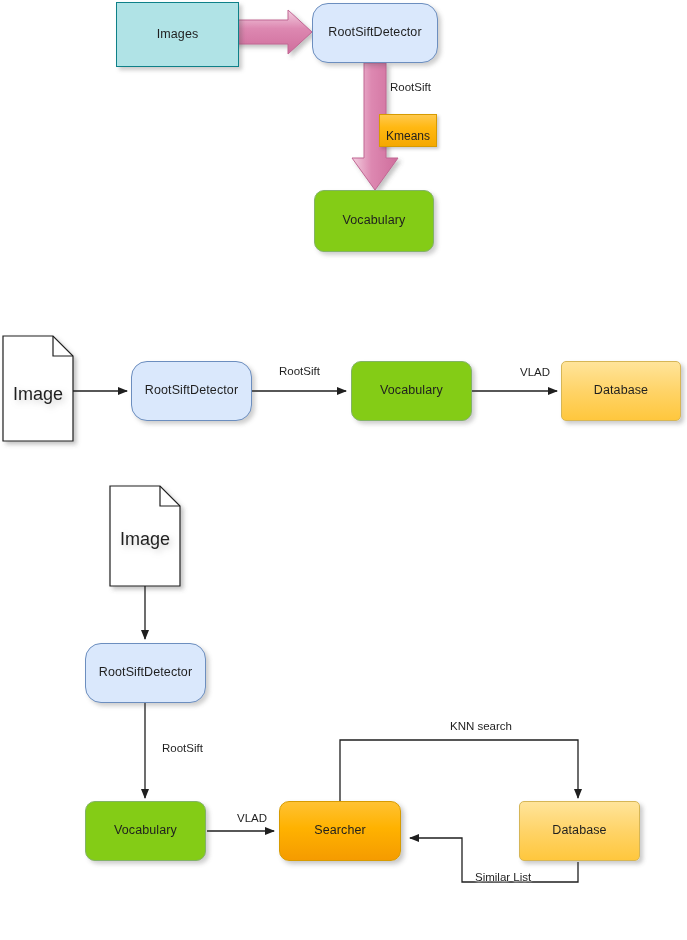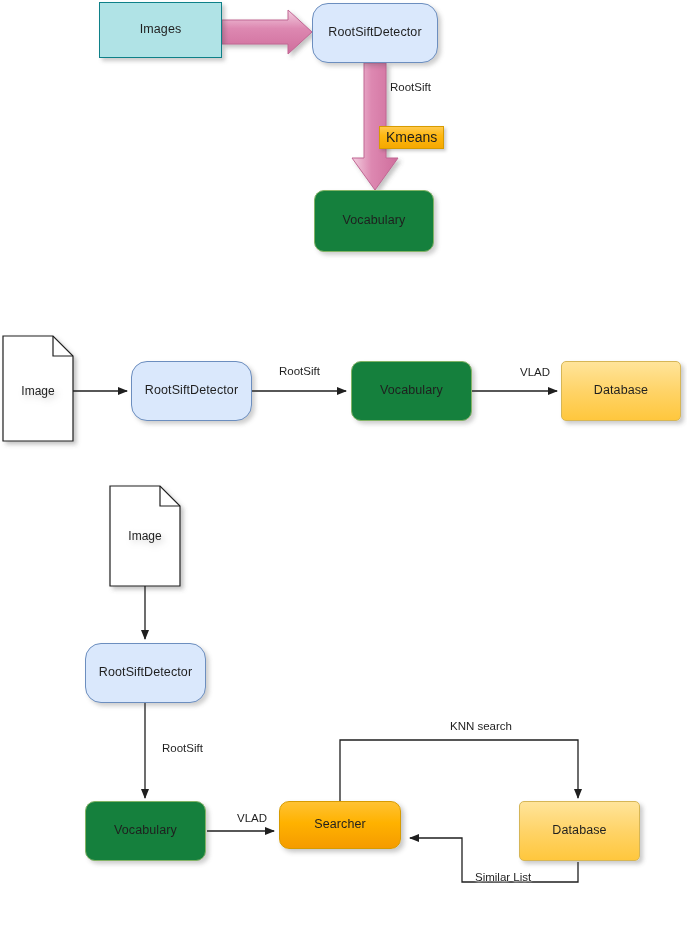--- a/index.html
+++ b/index.html
@@ -40,21 +40,21 @@
     border-radius: 0px;
     box-shadow: 3px 3px 4px rgba(80,80,80,0.30);
   }
   .skin-blue {
     background: #dae8fc;
     border: 1.2px solid #6c8ebf;
     border-radius: 16px;
     box-shadow: 3px 3px 4px rgba(80,80,80,0.28);
   }
   .skin-green {
-    background: #15803d;
+    background: #84cc16;
     border: 1.2px solid #82b366;
     border-radius: 10px;
     box-shadow: 3px 3px 4px rgba(80,80,80,0.28);
   }
   .skin-amber {
     background: linear-gradient(180deg, #ffe49a 0%, #ffd366 52%, #ffc73d 100%);
     border: 1.2px solid #d6b656;
     border-radius: 5px;
     box-shadow: 3px 3px 4px rgba(80,80,80,0.30);
   }
@@ -69,46 +69,45 @@
     position: absolute;
     z-index: 5;
     filter: drop-shadow(3px 3px 3px rgba(90,90,90,0.30));
   }
   .doc .doc-label {
     position: absolute;
     left: 0;
     width: 100%;
     text-align: center;
     color: #1f1f1f;
-    font-size: 12px;
+    font-size: 18px;
     font-family: "Liberation Sans", sans-serif;
   }
   
   .edge-label {
     position: absolute;
     color: #1f1f1f;
     font-size: 11.5px;
     font-family: "Liberation Sans", sans-serif;
     white-space: nowrap;
     z-index: 8;
     text-shadow: 0 0 3px #fff, 0 0 3px #fff, 0 0 2px #fff;
     padding-left: 10px;
   }
   .badge {
     position: absolute;
     z-index: 9;
     background: linear-gradient(180deg, #ffc94d 0%, #ffb812 40%, #f5a800 100%);
     border: 1px solid #d79b00;
     color: #1f1f1f;
-    font-size: 14px;
-    font-family: "Liberation Sans", sans-serif;
-    padding: 2px 6px 3px 6px;
+    font-size: 12px;
+    font-family: "Liberation Sans", sans-serif;
+    padding: 14px 6px 3px 6px;
     white-space: nowrap;
     box-shadow: 2px 2px 3px rgba(80,80,80,0.30);
-    margin-top: 12px;
   }
 </style>
 </head>
 <body>
 
 <svg id="canvas" viewBox="0 0 687 940">
   <defs>
     <linearGradient id="pinkH" x1="0" y1="0" x2="0" y2="1">
       <stop offset="0%" stop-color="#f3cfe0"></stop>
       <stop offset="42%" stop-color="#dd88b1"></stop>
@@ -149,21 +148,21 @@
   </g>
   <line x1="145" y1="586" x2="145" y2="639" stroke="#1f1f1f" stroke-width="1.3" marker-end="url(#arrowhead)"></line>
   <line x1="145" y1="703" x2="145" y2="798" stroke="#1f1f1f" stroke-width="1.3" marker-end="url(#arrowhead)"></line>
   <line x1="207" y1="831" x2="274" y2="831" stroke="#1f1f1f" stroke-width="1.3" marker-end="url(#arrowhead)"></line>
 
   <path d="M340,802 L340,740 L578,740 L578,798" fill="none" stroke="#1f1f1f" stroke-width="1.3" marker-end="url(#arrowhead)"></path>
 
   <path d="M578,862 L578,882 L462,882 L462,838 L410,838" fill="none" stroke="#1f1f1f" stroke-width="1.3" marker-end="url(#arrowhead)"></path>
 </svg>
 
-<div class="node skin-teal" style="left:99px; top:2px; width:123px; height:56px;">
+<div class="node skin-teal" style="left:116px; top:2px; width:123px; height:65px;">
   <span>Images</span>
 </div>
 
 <div class="node skin-blue" style="left:312px; top:3px; width:126px; height:60px;">
   <span>RootSiftDetector</span>
 </div>
 
 <div class="node skin-green" style="left:314px; top:190px; width:120px; height:62px;">
   <span>Vocabulary</span>
 </div>
@@ -197,21 +196,21 @@
 </div>
 
 <div class="node skin-blue" style="left:85px; top:643px; width:121px; height:60px;">
   <span>RootSiftDetector</span>
 </div>
 
 <div class="node skin-green" style="left:85px; top:801px; width:121px; height:60px;">
   <span>Vocabulary</span>
 </div>
 
-<div class="node skin-orange" style="left:279px; top:801px; width:122px; height:48px;">
+<div class="node skin-orange" style="left:279px; top:801px; width:122px; height:60px;">
   <span>Searcher</span>
 </div>
 
 <div class="node skin-amber" style="left:519px; top:801px; width:121px; height:60px;">
   <span>Database</span>
 </div>
 
 <div class="edge-label" style="left:152px; top:742px;">RootSift</div>
 
 <div class="edge-label" style="left:227px; top:812px;">VLAD</div>

